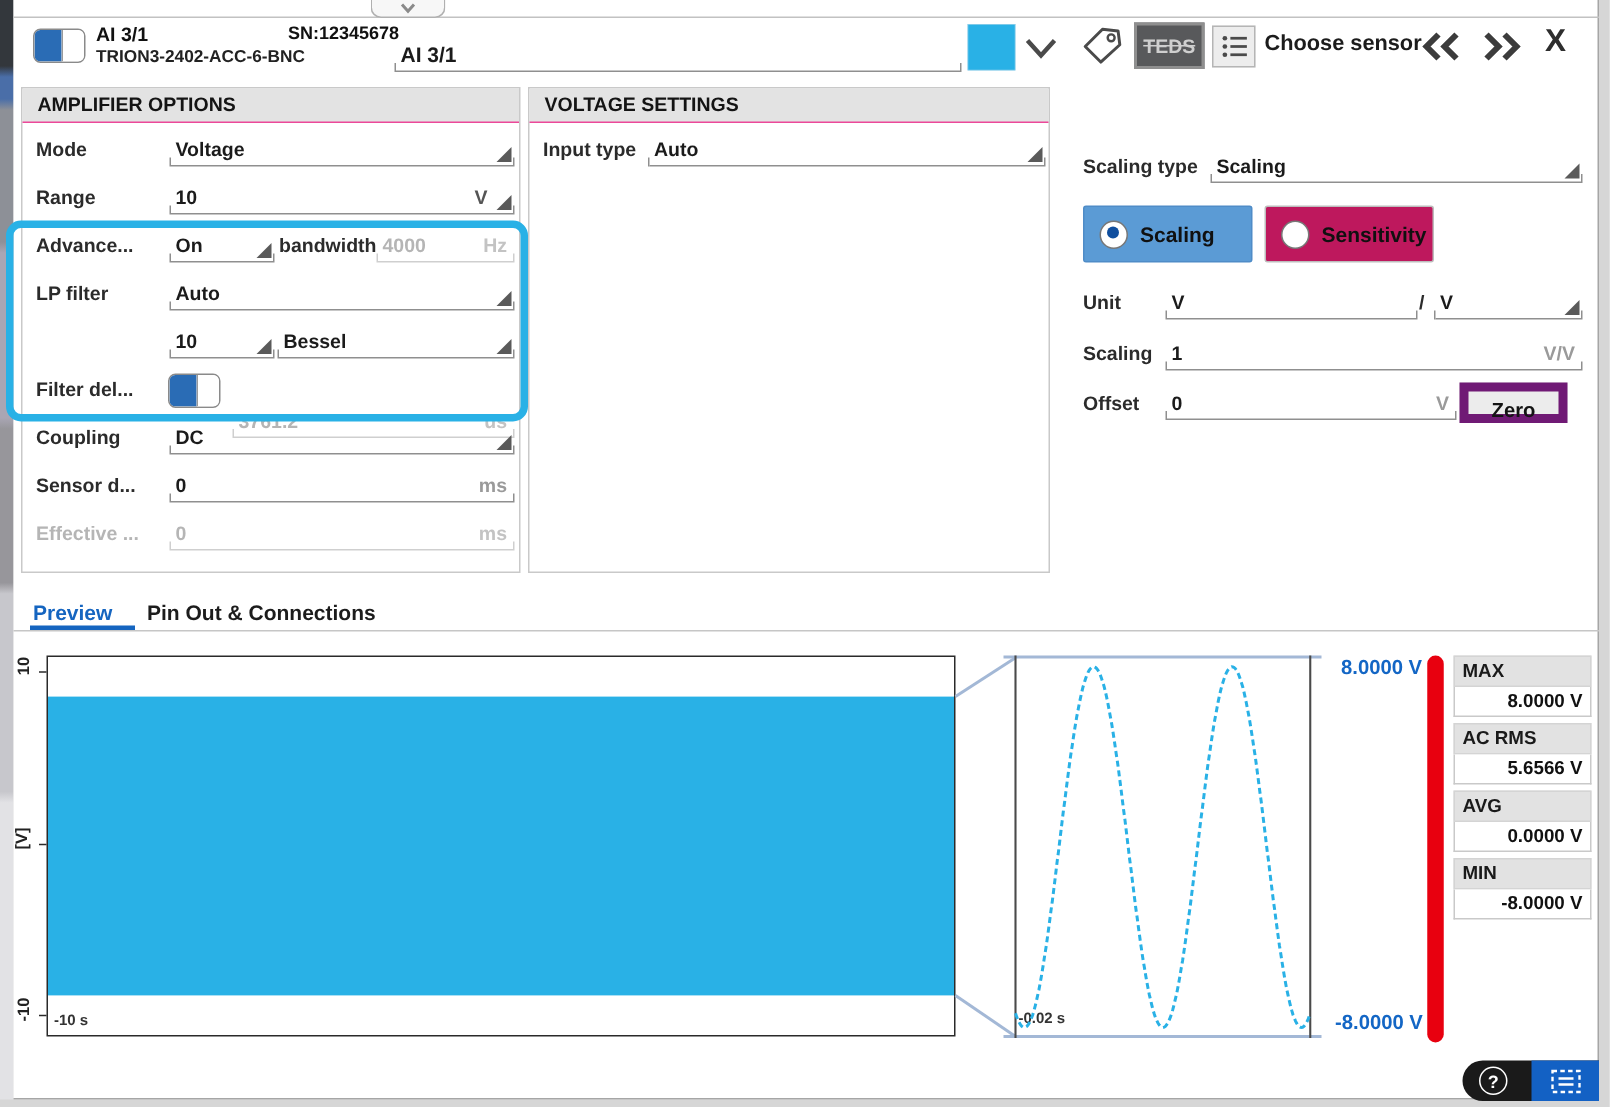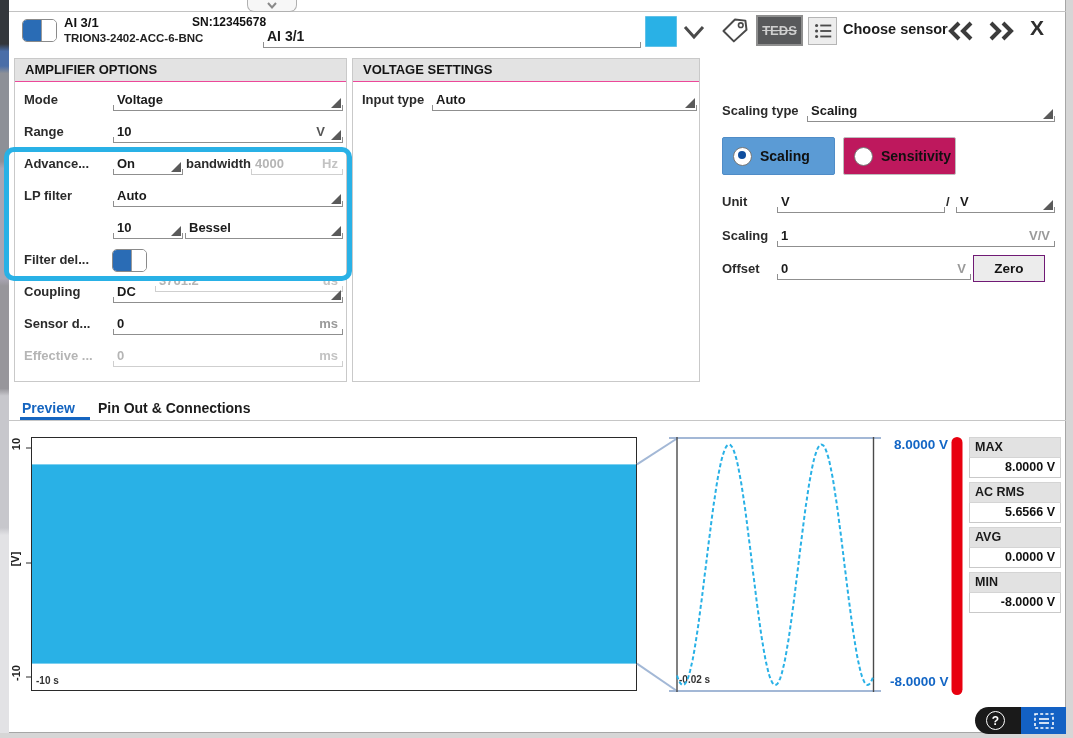--- a/index.html
+++ b/index.html
@@ -227,21 +227,21 @@
   <div class="lbl" style="left:722px;top:225px;">Scaling</div>
   <div class="fld" style="left:778px;top:225px;width:270px;">
     <span>1</span>
     <span class="unit u0">V/V</span>
   </div>
   <div class="lbl" style="left:722px;top:258px;">Offset</div>
   <div class="fld" style="left:778px;top:258px;width:186px;">
     <span>0</span>
     <span class="unit u0">V</span>
   </div>
-  <div class="abs" style="left:973px;top:255px;width:72px;height:27px;background:#ececec;border:1px solid #701a75;box-sizing:border-box;text-align:center;line-height:25px;font-size:13.5px;font-weight:700;color:#141414;">Zero</div>
+  <div class="abs" style="left:973px;top:255px;width:72px;height:27px;background:#ececec;border:6px solid #701a75;box-sizing:border-box;text-align:center;line-height:25px;font-size:13.5px;font-weight:700;color:#141414;">Zero</div>
 
   <div class="tab-on" style="left:22px;top:400px;">Preview</div>
   <div class="abs" style="left:20px;top:417px;width:70px;height:3px;background:#1565c0;"></div>
   <div class="tab-off" style="left:98px;top:400px;">Pin Out &amp; Connections</div>
   <div class="abs" style="left:9px;top:420px;width:1057px;height:1px;background:#c6c6c6;"></div>
 
   <div class="vlabel" style="left:3px;top:438px;">10</div>
   <div class="vlabel" style="left:2px;top:553px;">[V]</div>
   <div class="vlabel" style="left:3px;top:667px;">-10</div>
   <div class="chart-txt" style="left:36px;top:675px;">-10 s</div>

